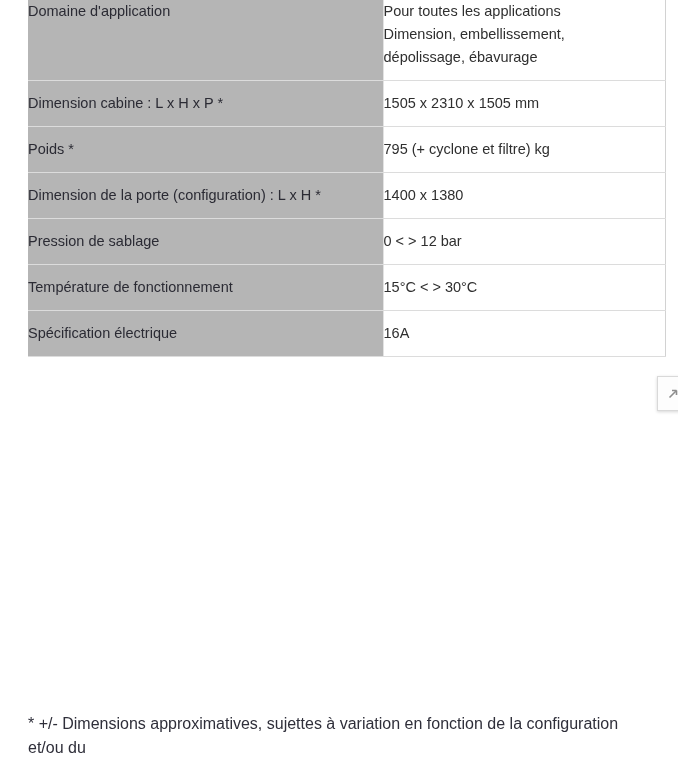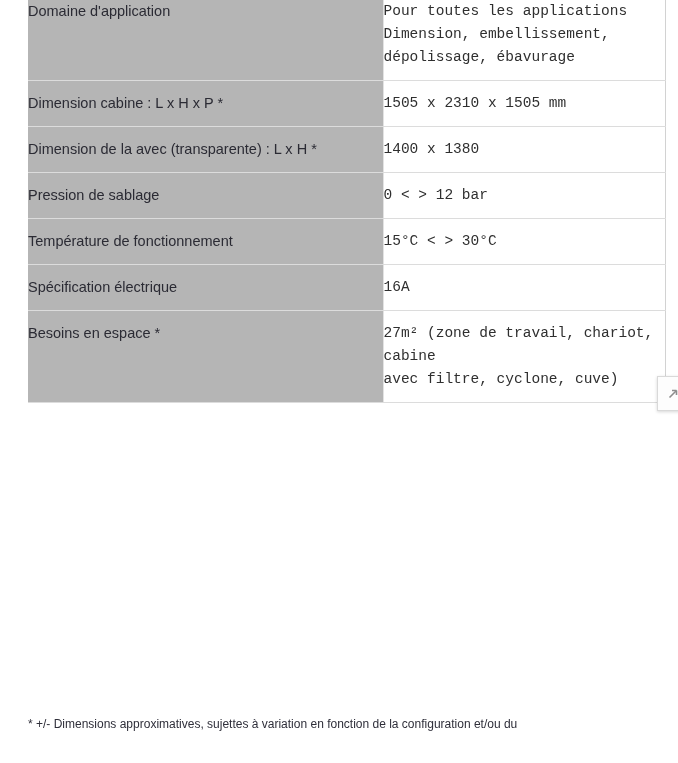--- a/index.html
+++ b/index.html
@@ -62,32 +62,32 @@
     border-right: 1px solid #e2e2e2;
   }
 
   td.value {
     background: #ffffff;
     color: #2f2f2f;
     padding-left: 12px;
     padding-right: 12px;
   }
 
-  td.value .vline { display: block; font-family: Liberation Mono, monospace; }
+  td.value .vline { display: block; }
 
   
   tr.tall td { padding-top: 11px; padding-bottom: 11px; }
 
   
   .footnote {
     position: absolute;
     left: 28px;
     top: 712px;
     width: 620px;
-    font-size: 12px;
+    font-size: 16px;
     line-height: 24px;
     color: #2f2f3a;
   }
   .footnote span { display: block; }
 
   
   .edge-widget {
     position: absolute;
     left: 657px;
     top: 376px;
@@ -130,21 +130,27 @@
               <span class="vline">dépolissage, ébavurage</span>
             </td>
           </tr>
           <tr>
             <td class="label">Dimension cabine : L x H x P *</td>
             <td class="value">
               <span class="vline">1505 x 2310 x 1505 mm</span>
             </td>
           </tr>
           <tr>
-            <td class="label">Dimension de la avec (transparente) : L x H *</td>
+            <td class="label">Poids *</td>
+            <td class="value">
+              <span class="vline">795 (+ cyclone et filtre) kg</span>
+            </td>
+          </tr>
+          <tr>
+            <td class="label">Dimension de la porte (configuration) : L x H *</td>
             <td class="value">
               <span class="vline">1400 x 1380</span>
             </td>
           </tr>
           <tr>
             <td class="label">Pression de sablage</td>
             <td class="value">
               <span class="vline">0 &lt; &gt; 12 bar</span>
             </td>
           </tr>
@@ -153,27 +159,20 @@
             <td class="value">
               <span class="vline">15°C &lt; &gt; 30°C</span>
             </td>
           </tr>
           <tr>
             <td class="label">Spécification électrique</td>
             <td class="value">
               <span class="vline">16A</span>
             </td>
           </tr>
-          <tr>
-            <td class="label">Besoins en espace *</td>
-            <td class="value">
-              <span class="vline">27m² (zone de travail, chariot, cabine</span>
-              <span class="vline">avec filtre, cyclone, cuve)</span>
-            </td>
-          </tr>
         </tbody>
     </table>
   </div>
 
   <div class="footnote">
       <span>* +/- Dimensions approximatives, sujettes à variation en fonction de la configuration et/ou du</span>
     </div>
 
   <div class="edge-widget">
     <span class="glyph">

